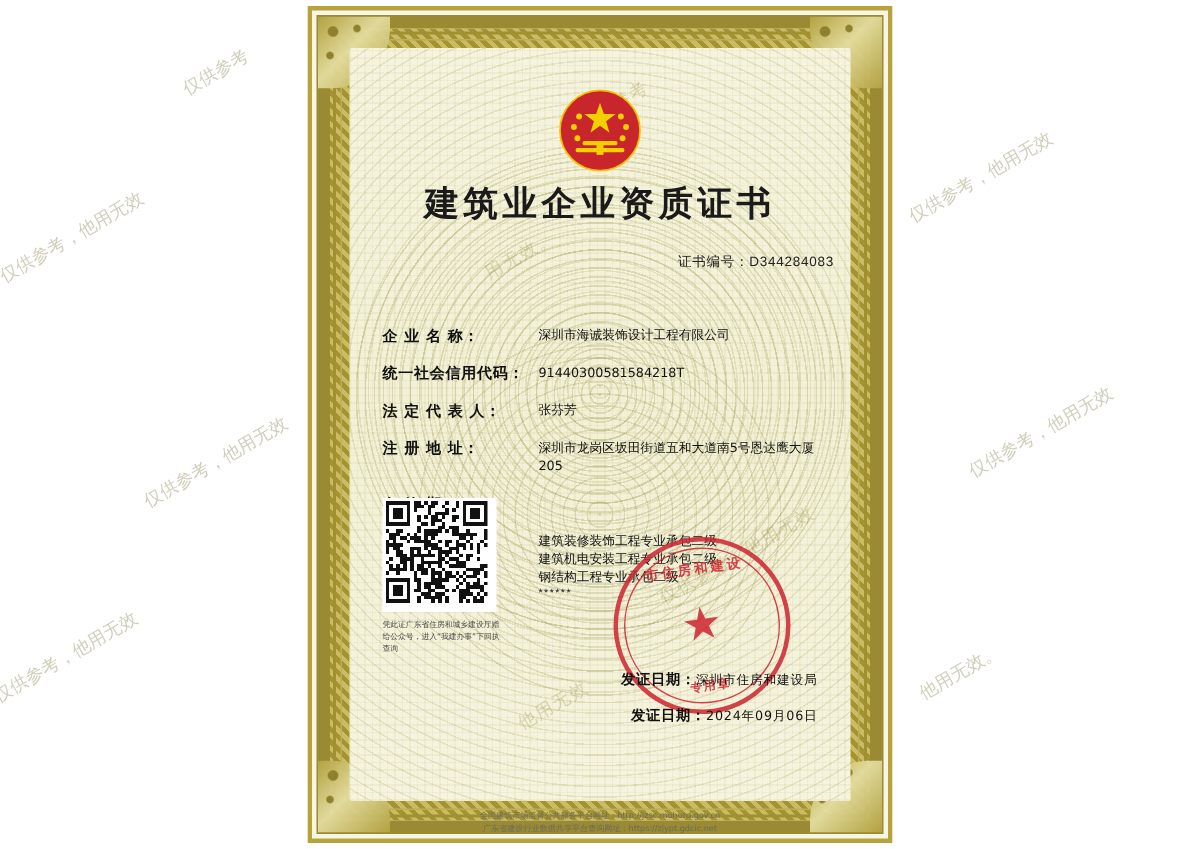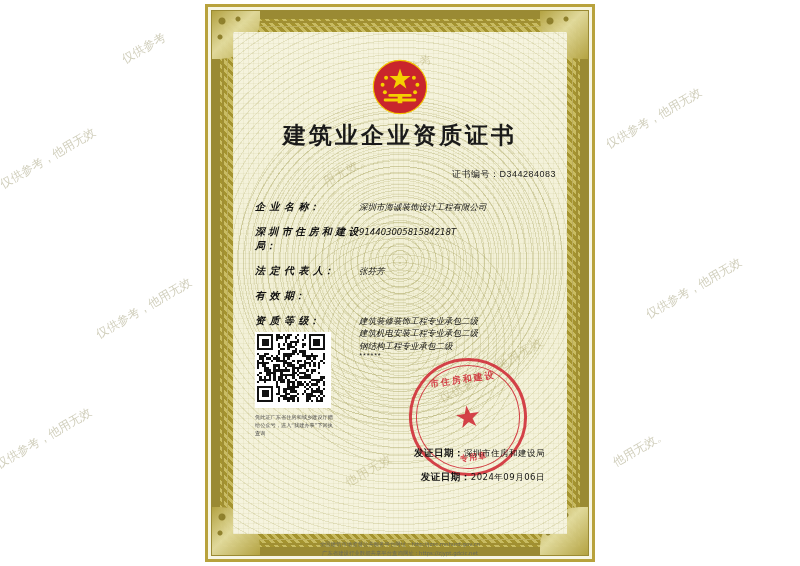--- a/index.html
+++ b/index.html
@@ -118,21 +118,21 @@
     letter-spacing:3px;
   }
   .cert-no{
     position:absolute;right:11px;top:136px;
     font-size:9px;color:#222;
     font-family:Liberation Sans, sans-serif;
     letter-spacing:.5px;
   }
 
   .fields{
-    position:absolute;left:22px;top:168px;right:16px;font-style:italic;
+    position:absolute;left:22px;top:185px;right:16px;
   }
   .row{display:flex;align-items:flex-start;margin-bottom:11px;}
   .lbl{
     width:104px;flex:0 0 104px;
     font-family:"DejaVu Sans", sans-serif;
     font-size:10px;font-weight:bold;color:#111;
     letter-spacing:.5px;
     text-align:justify;
   }
   .val{
@@ -271,29 +271,33 @@
       </div>
 
       <div class="fields">
 
         <div class="row">
           <div class="lbl">企 业 名 称：</div>
           <div class="val">深圳市海诚装饰设计工程有限公司</div>
         </div>
 
         <div class="row">
-          <div class="lbl">深圳市住房和建设局：</div>
+          <div class="lbl">统一社会信用代码：</div>
           <div class="val">91440300581584218T</div>
         </div>
 
         <div class="row">
           <div class="lbl">法 定 代 表 人：</div>
           <div class="val">张芬芳</div>
         </div>
 
+        <div class="row">
+          <div class="lbl">注 册 地 址：</div>
+          <div class="val">深圳市龙岗区坂田街道五和大道南5号恩达鹰大厦205</div>
+        </div>
 
         <div class="row">
           <div class="lbl">有 效 期：</div>
         </div>
 
         <div class="row">
           <div class="lbl">资 质 等 级：</div>
           <div>
             <div class="val" style="white-space:pre-line;">建筑装修装饰工程专业承包二级
 建筑机电安装工程专业承包二级

